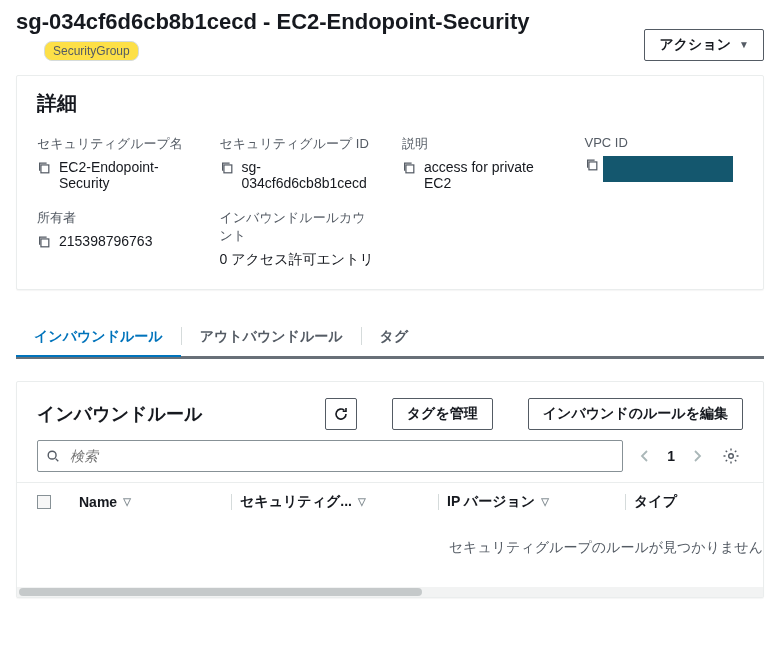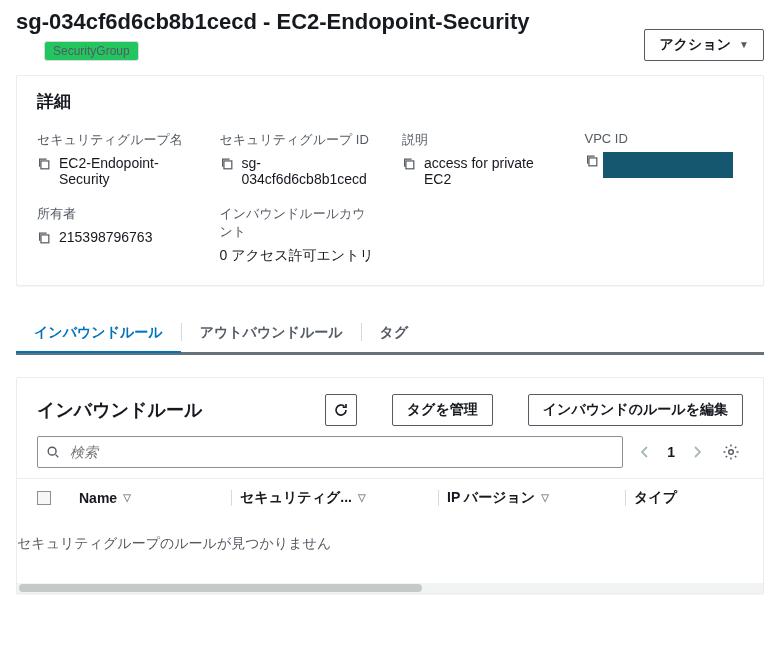--- a/index.html
+++ b/index.html
@@ -8,23 +8,23 @@
     font-family: "Amazon Ember", "Helvetica Neue", Arial, sans-serif;
     background: #fff;
     color: #16191f;
     font-size: 14px;
   }
   .page { width: 780px; padding: 8px 16px 16px; }
   .header-row { display: flex; align-items: flex-end; justify-content: space-between; gap: 24px; }
   .page-title { margin: 0; font-size: 22px; font-weight: 700; line-height: 1.3; }
   .tag-pill {
     display: inline-block;
-    background: #22c55e;
+    background: #fde047;
     border: 1px solid #d5dbdb;
-    border-radius: 3px;
+    border-radius: 8px;
     padding: 2px 8px;
     font-size: 12px;
     color: #545b64;
     margin: 4px 16px 0 28px;
   }
   .btn {
     display: inline-flex;
     align-items: center;
     justify-content: center;
     height: 32px;
@@ -43,21 +43,21 @@
   .btn .caret { font-size: 10px; color: #545b64; }
   .panel {
     border: 1px solid #eaeded;
     border-radius: 2px;
     margin-top: 14px;
     background: #fff;
     box-shadow: 0 1px 1px rgba(0,0,0,0.04);
   }
   .panel-title {
     padding: 14px 20px 4px;
-    font-size: 17px;
+    font-size: 20px;
     font-weight: 700;
   }
   .detail-grid {
     display: grid;
     grid-template-columns: repeat(4, 1fr);
     gap: 18px 24px;
     padding: 14px 20px 20px;
   }
   .detail-cell {}
   .field-label {
@@ -165,21 +165,21 @@
   .col-check { width: 36px; display:flex; align-items:center;}
   .col { display:flex; align-items:center; gap:6px; padding-right:12px;}
   .col .sort { font-size:10px; color:#879196;}
   .vsep { width:1px; height:16px; background:#d5dbdb; margin: 0 8px;}
   .c-name { width: 150px; padding-left: 6px;}
   .c-sg { width: 190px;}
   .c-ipv { width: 170px;}
   .c-type { flex:1;}
   .empty-row {
     padding: 18px 0 28px;
-    text-align: left;
+    text-align: right;
     color: #545b64;
     font-size: 14px;
   }
   .scrollbar {
     height: 10px;
     background: #f2f3f3;
     margin: 2px 0 0;
     position: relative;
   }
   .scrollbar .thumb {

